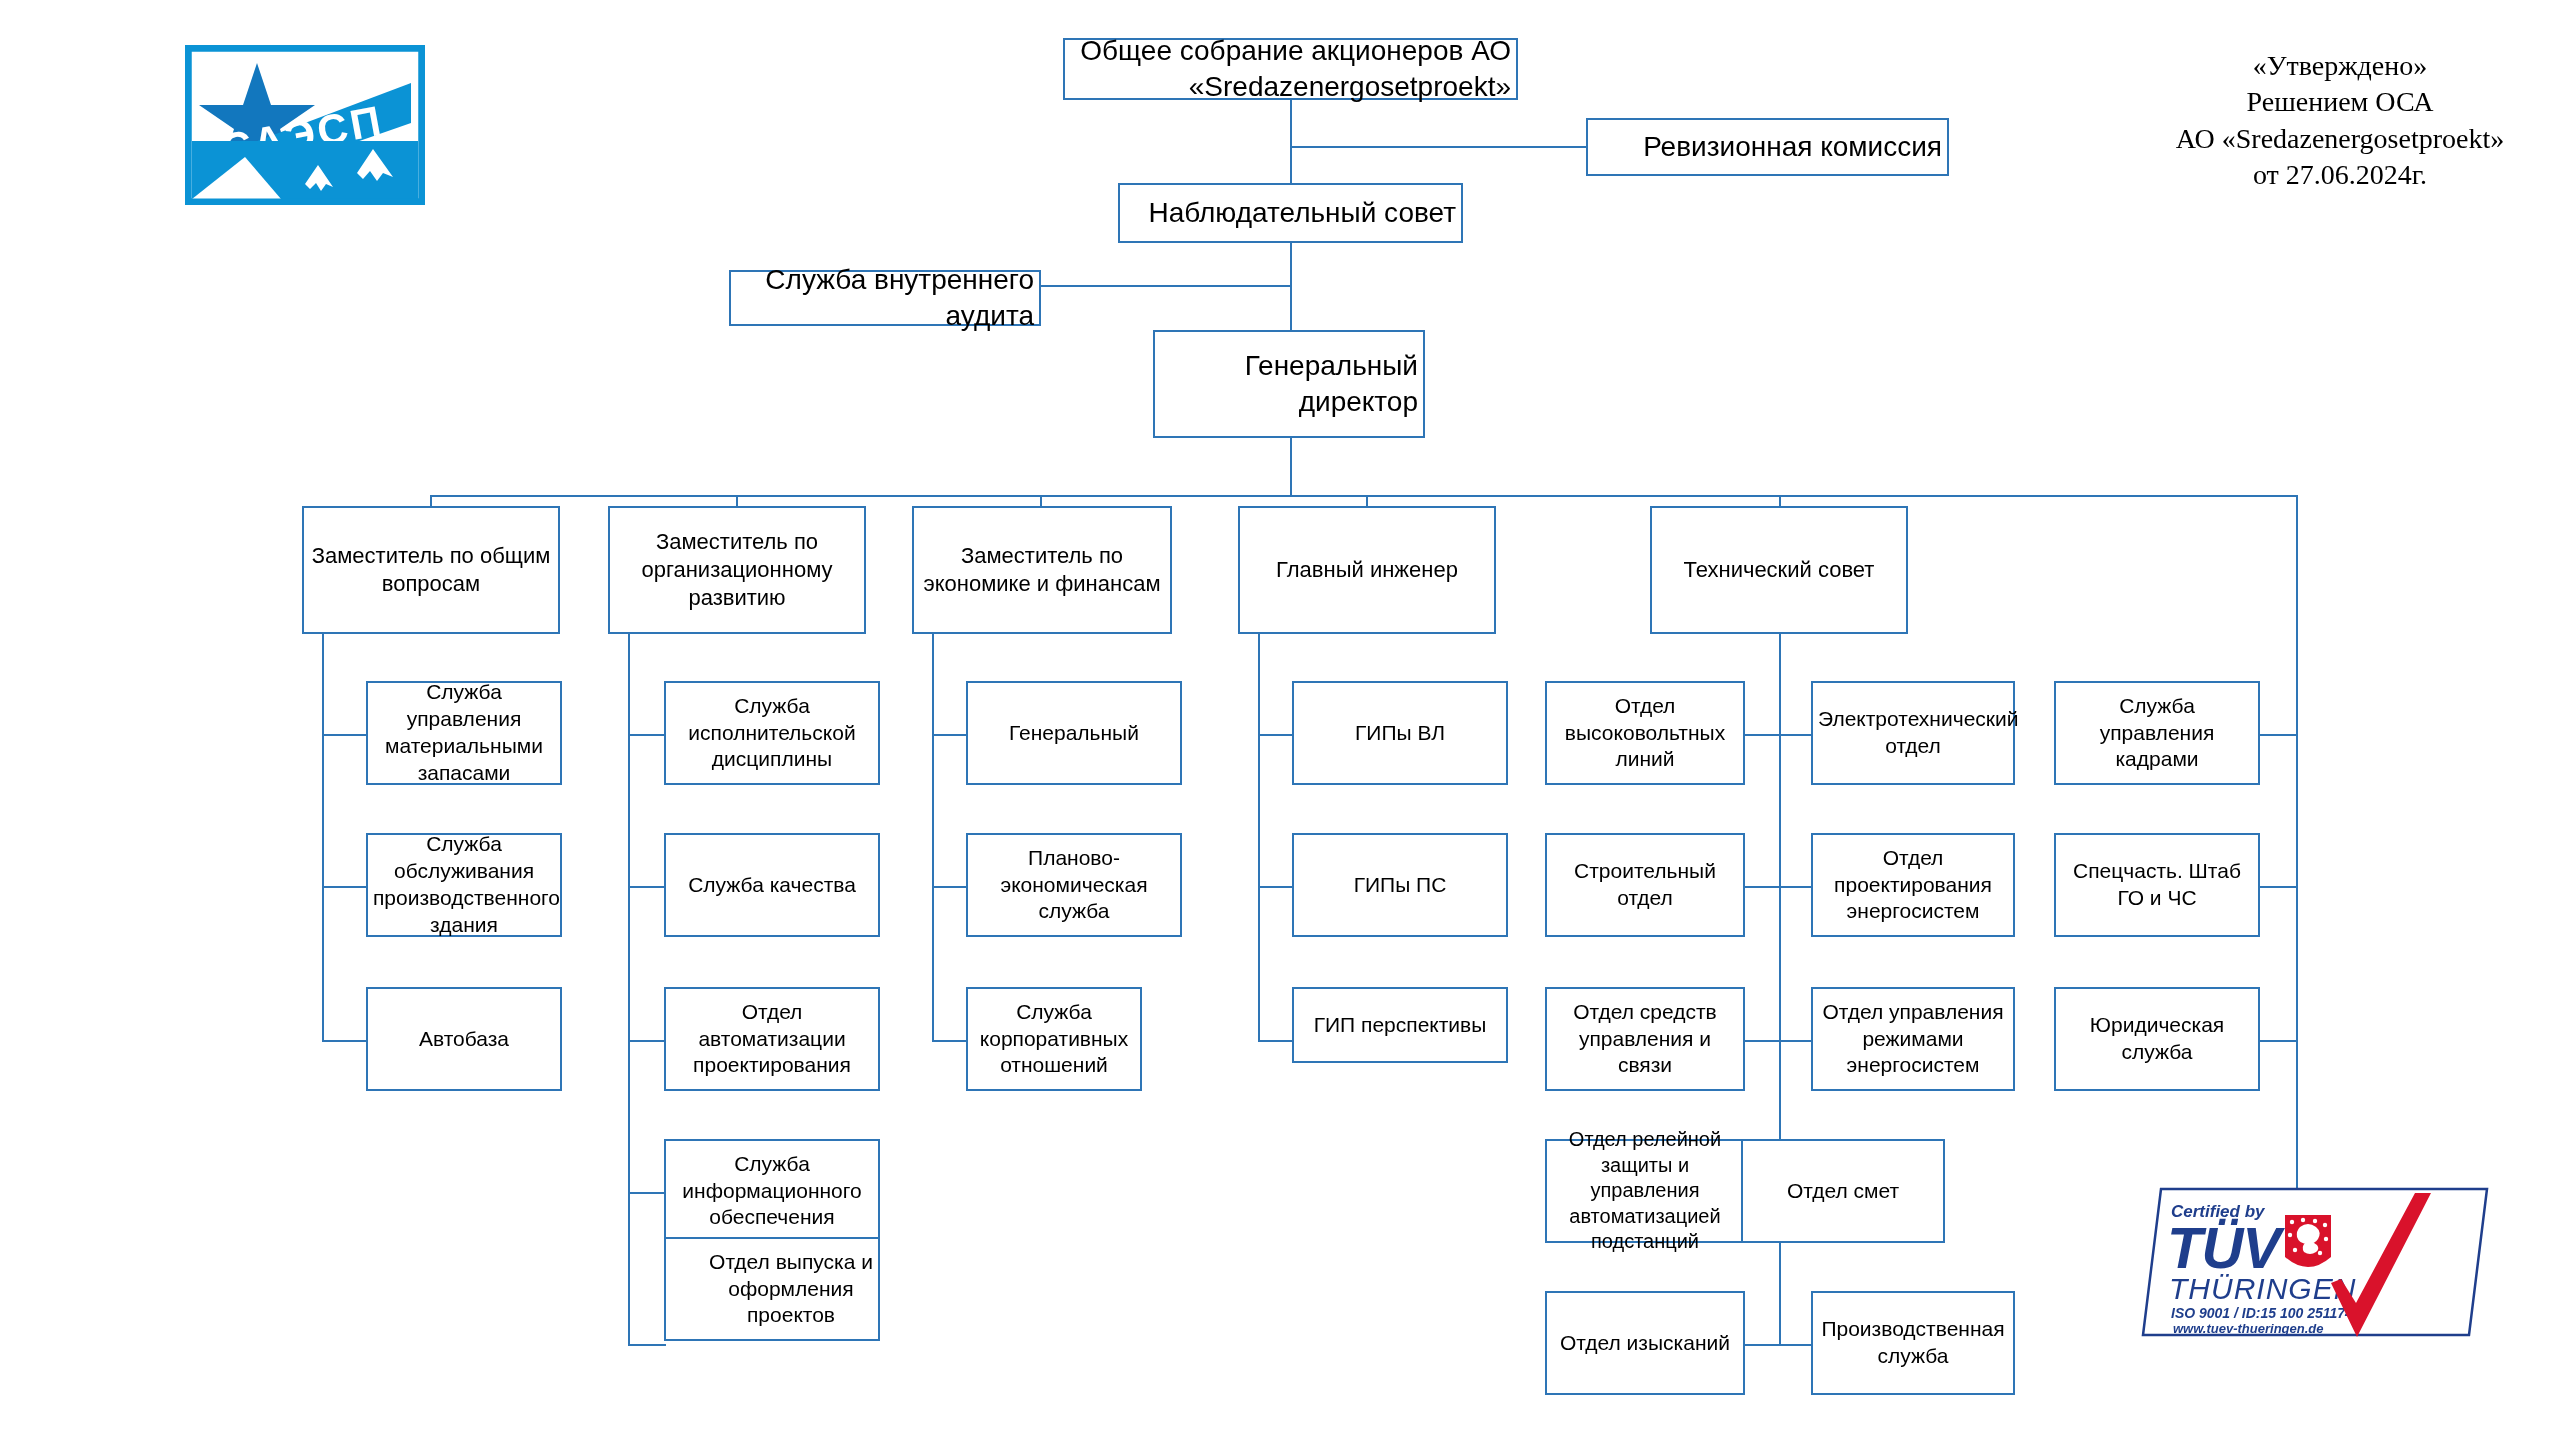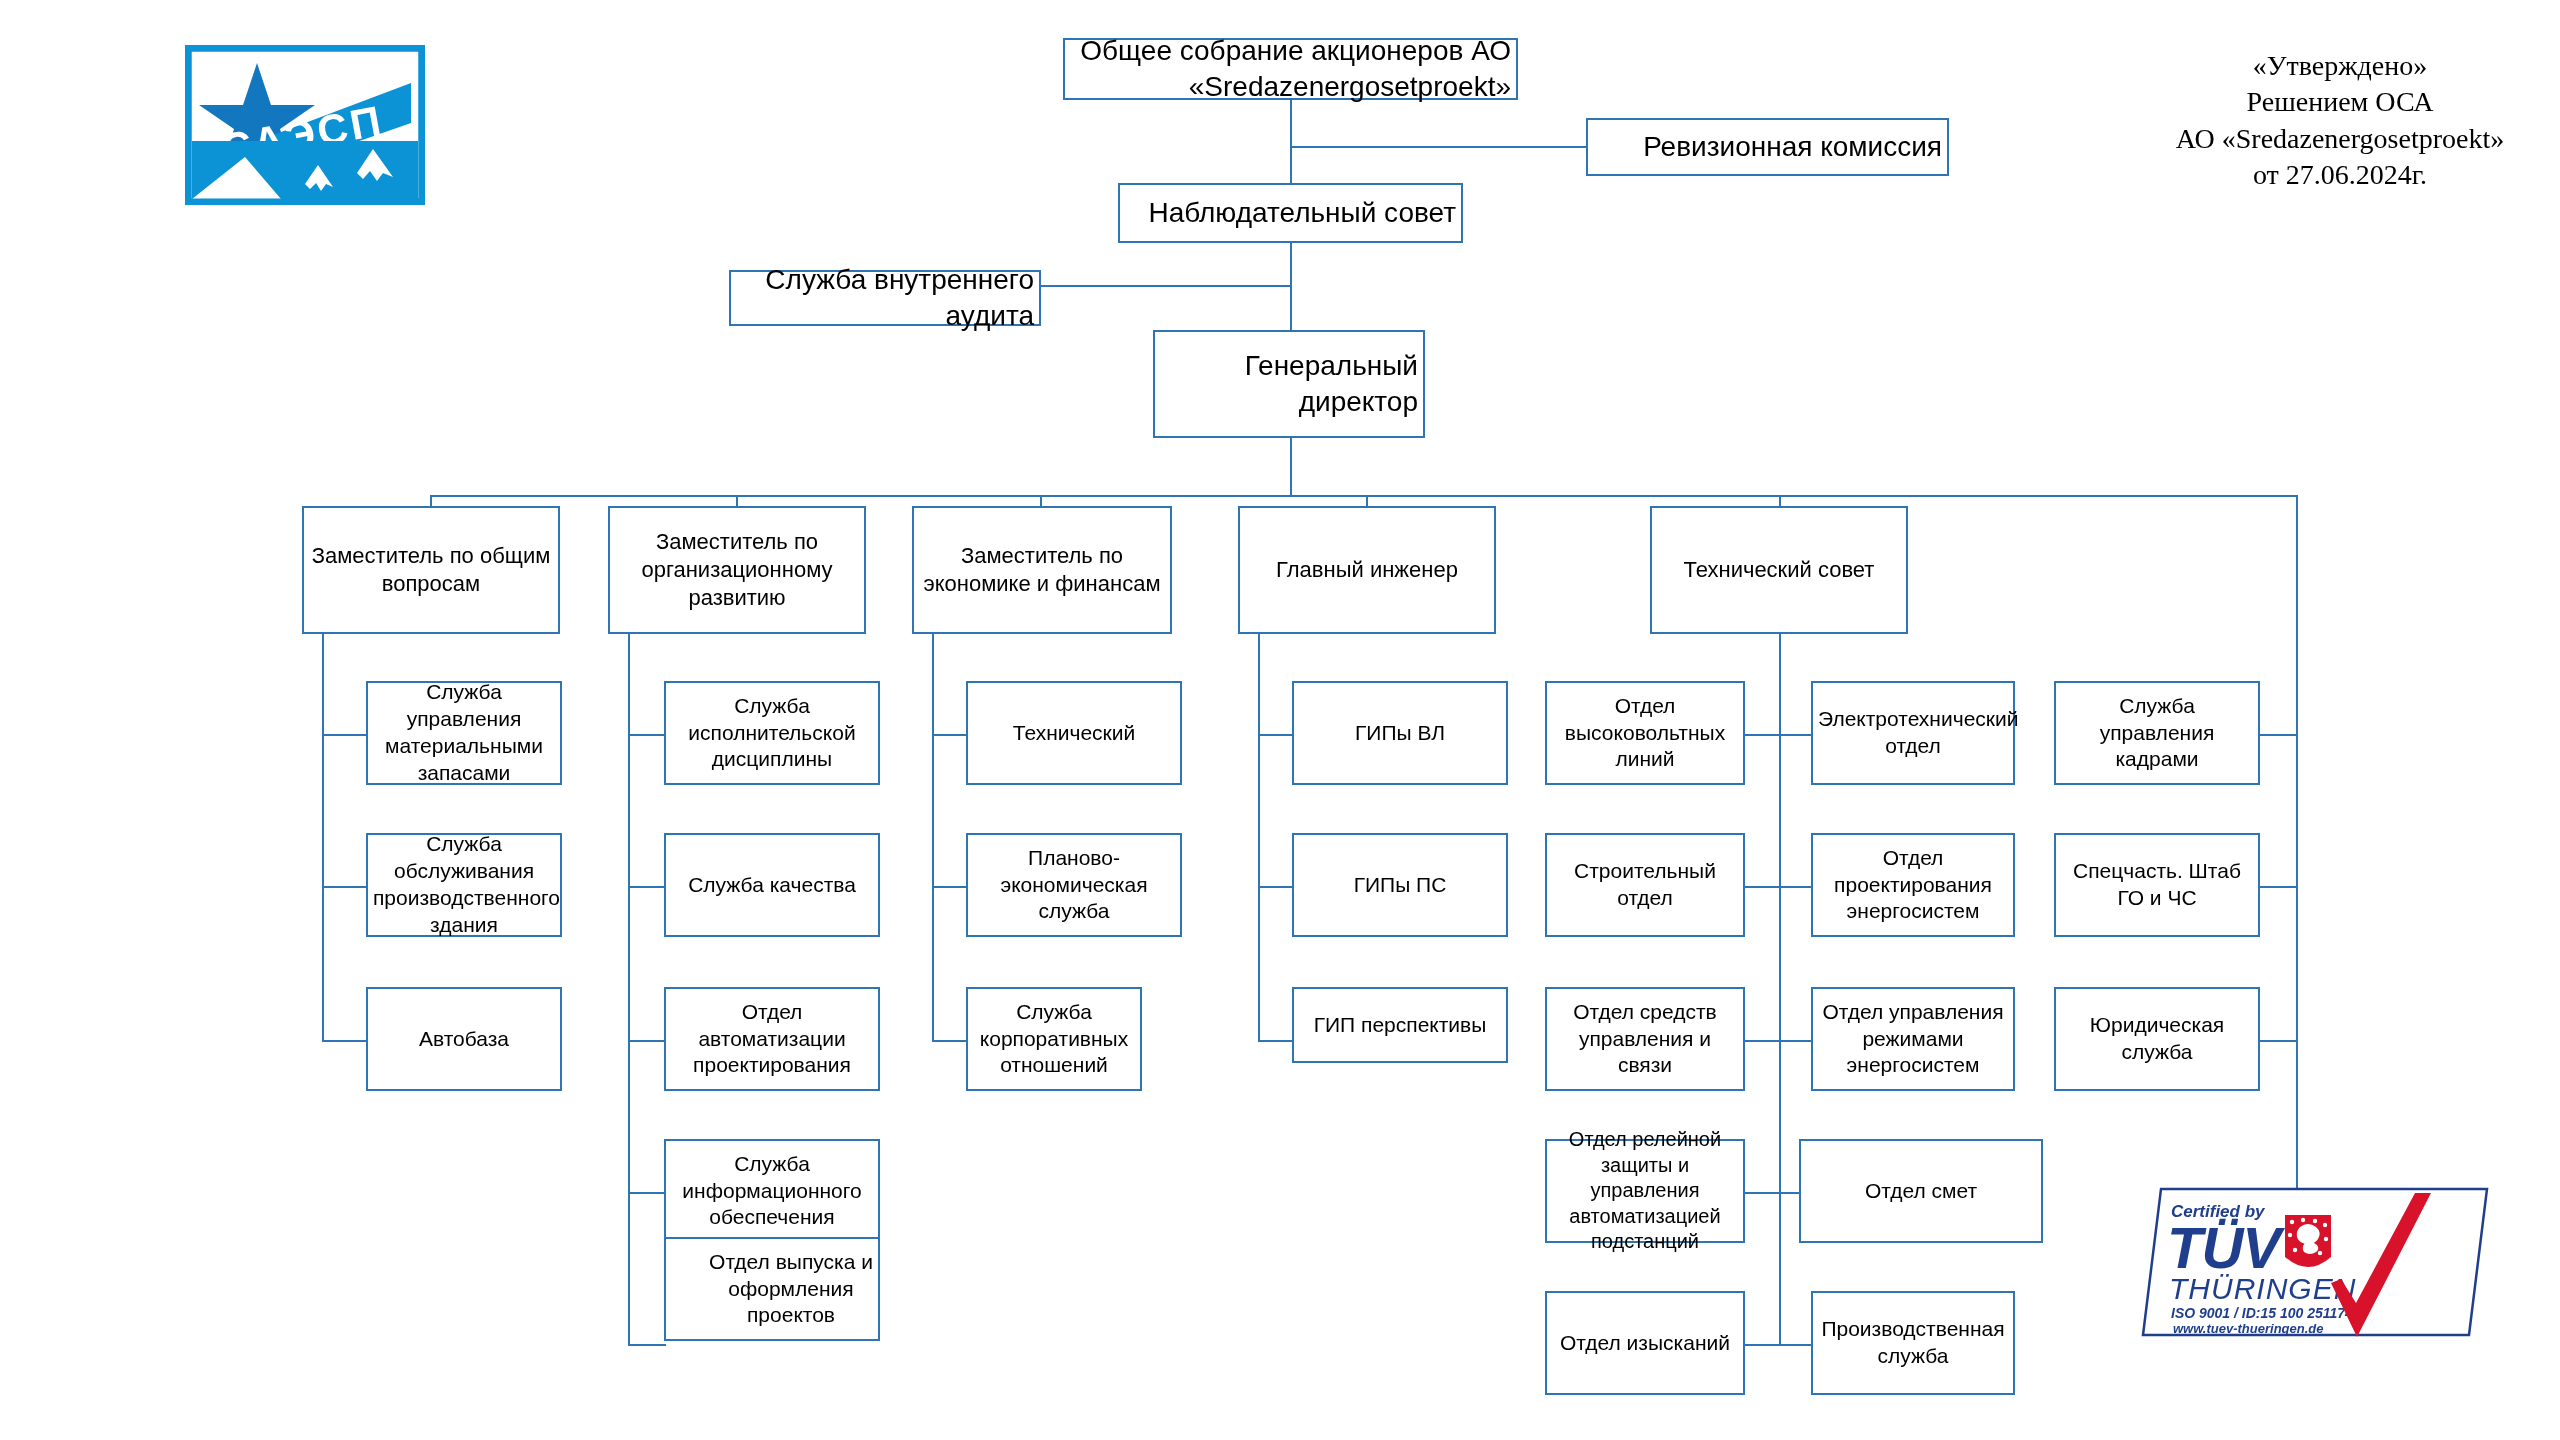--- a/index.html
+++ b/index.html
@@ -184,21 +184,21 @@
     <span>Отдел выпуска и оформления проектов</span>
   </div>
 
   <div class="ln lnv" style="left:932px;top:634px;height:408px;"></div>
 
   <div class="ln lnh" style="left:932px;top:734px;width:36px;"></div>
   <div class="ln lnh" style="left:932px;top:886px;width:36px;"></div>
   <div class="ln lnh" style="left:932px;top:1040px;width:36px;"></div>
 
   <div class="box f21" style="left:966px;top:681px;width:216px;height:104px;">
-    <span>Технический</span>
+    <span>Генеральный</span>
   </div>
   <div class="box f21" style="left:966px;top:833px;width:216px;height:104px;">
     <span>Планово-экономическая служба</span>
   </div>
   <div class="box f21" style="left:966px;top:987px;width:176px;height:104px;">
     <span>Служба корпоративных отношений</span>
   </div>
 
   <div class="ln lnv" style="left:1258px;top:634px;height:408px;"></div>
 
@@ -252,21 +252,21 @@
 
   <div class="box f21" style="left:1811px;top:681px;width:204px;height:104px;">
     <span>Электротехнический отдел</span>
   </div>
   <div class="box f21" style="left:1811px;top:833px;width:204px;height:104px;">
     <span>Отдел проектирования энергосистем</span>
   </div>
   <div class="box f21" style="left:1811px;top:987px;width:204px;height:104px;">
     <span>Отдел управления режимами энергосистем</span>
   </div>
-  <div class="box f21" style="left:1799px;top:1139px;width:244px;height:104px;">
+  <div class="box f21" style="left:1741px;top:1139px;width:204px;height:104px;">
     <span>Отдел смет</span>
   </div>
   <div class="box f21" style="left:1811px;top:1291px;width:204px;height:104px;">
     <span>Производственная служба</span>
   </div>
 
   <div class="box f21" style="left:2054px;top:681px;width:206px;height:104px;">
     <span>Служба управления кадрами</span>
   </div>
   <div class="box f21" style="left:2054px;top:833px;width:206px;height:104px;">

